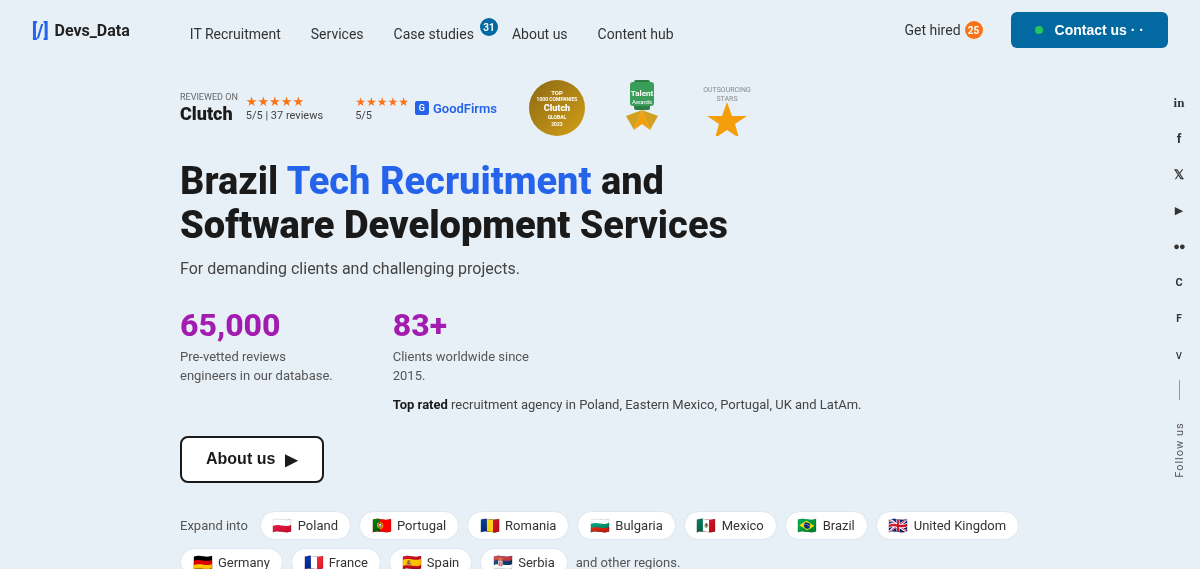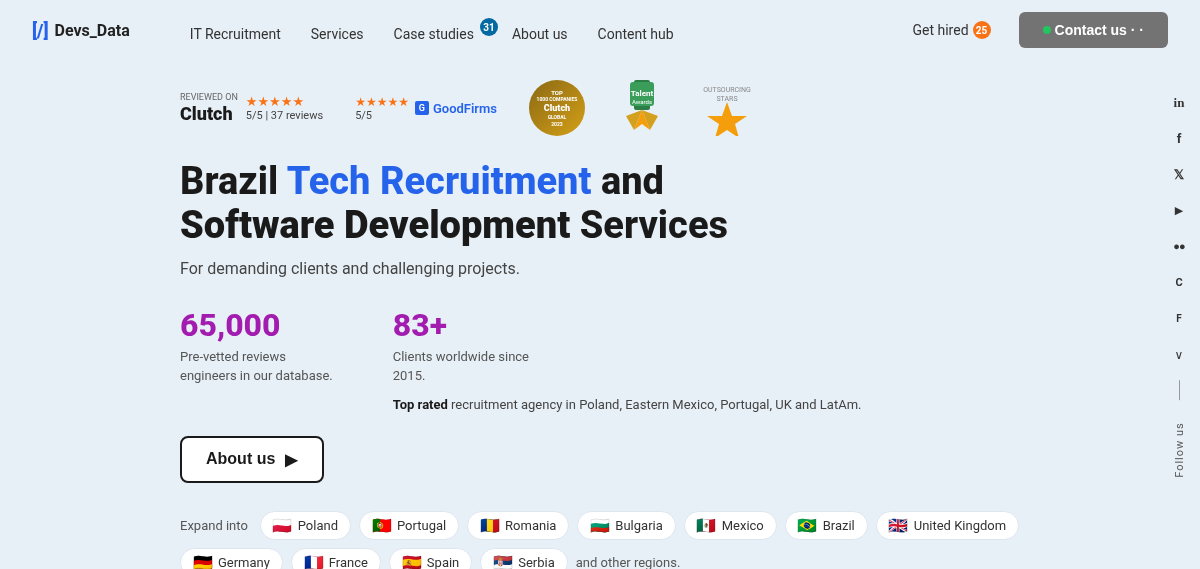--- a/index.html
+++ b/index.html
@@ -87,31 +87,31 @@
       justify-content: center;
       background: #f97316;
       color: white;
       font-size: 10px;
       font-weight: 700;
       border-radius: 50%;
       width: 18px;
       height: 18px;
     }
     .contact-btn {
-      background: #737373;
+      background: #0369a1;
       color: white;
       border: none;
       padding: 10px 24px;
       border-radius: 6px;
       font-size: 14px;
       font-weight: 600;
       cursor: pointer;
       display: flex;
       align-items: center;
-      gap: 4px;
+      gap: 12px;
     }
     .online-dot {
       width: 8px;
       height: 8px;
       background: #22c55e;
       border-radius: 50%;
       display: inline-block;
     }
 
     

